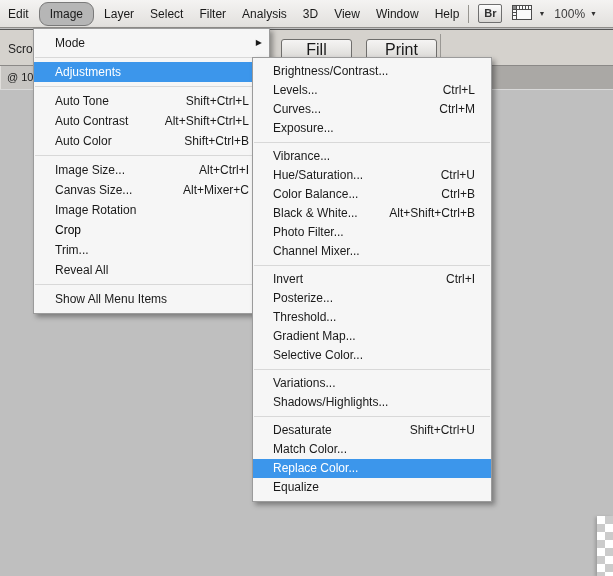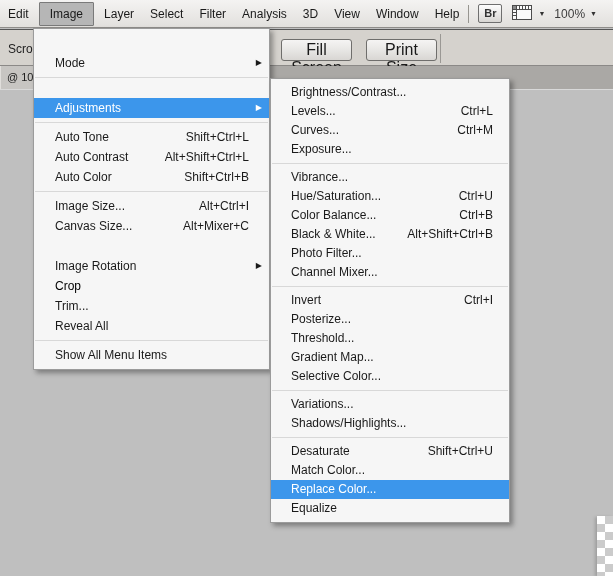--- a/index.html
+++ b/index.html
@@ -11,21 +11,21 @@
   }
   
   .menubar{
     position:absolute;left:0;top:0;width:613px;height:28px;
     background:linear-gradient(#f4f3f2,#e2e0dd);
     display:flex;align-items:center;font-size:12px;color:#1a1a1a;
     border-bottom:1px solid #8f8d8a;box-sizing:border-box;
   }
   .mb-item{padding:22px 8px;cursor:default;white-space:nowrap;}
   .mb-item.open{
-    background:#b6b6b6;border:1px solid #7a7a7a;border-radius:1px;
+    background:#b6b6b6;border:1px solid #7a7a7a;border-radius:9px;
     padding:4px 10px;margin:0 2px;
   }
   .mb-right{margin-left:auto;display:flex;align-items:center;gap:9px;padding-right:16px;}
   .vsep{width:1px;height:18px;background:#979590;}
   .br-btn{
     font-family:"Liberation Sans",sans-serif;font-size:11px;font-weight:bold;color:#333;
     width:24px;height:19px;border:1px solid #6f6f6f;border-radius:2px;
     background:linear-gradient(#fdfdfd,#d8d6d3);padding:0;line-height:17px;text-align:center;
   }
   .ve-group,.zoom-group{display:flex;align-items:center;gap:5px;color:#3c3c3c;}
@@ -69,27 +69,27 @@
     background-size:16px 16px;background-position:0 0,8px 8px;
     box-shadow:-2px 1px 3px rgba(0,0,0,0.18);
   }
   
   .menu{
     position:absolute;background:#f6f6f6;border:1px solid #9b9b9b;
     box-shadow:3px 3px 5px rgba(0,0,0,0.35);
     padding:4px 0;box-sizing:border-box;font-size:12px;color:#1a1a1a;z-index:5;
   }
   .menu.image-menu{left:33px;top:28px;width:237px;}
-  .menu.adj-menu{left:270px;top:57px;width:240px;z-index:6;margin-top:21px;}
+  .menu.adj-menu{left:252px;top:57px;width:240px;z-index:6;}
   .mi{
     height:19px;line-height:19px;display:flex;align-items:center;
     justify-content:space-between;padding:0 20px 0 21px;white-space:nowrap;cursor:default;
   }
   .image-menu .mi{height:20px;line-height:20px;}
-  .mi.has-arr{padding-right:7px;margin-top:20px;}
+  .mi.has-arr{padding-right:7px;}
   .adj-menu .mi{padding-left:20px;padding-right:16px;}
   .mi .sc{color:#1a1a1a;}
   .mi .arr{font-size:8px;color:#1a1a1a;}
   .mi.hl{background:var(--hl,#3c96eb);color:#fff;}
   .mi.hl .sc,.mi.hl .arr{color:#fff;}
   .mi.dis{color:#000000;}
   .sep{height:1px;background:#d8d8d8;margin:4px 1px;}
 </style>
 </head>
 <body>

